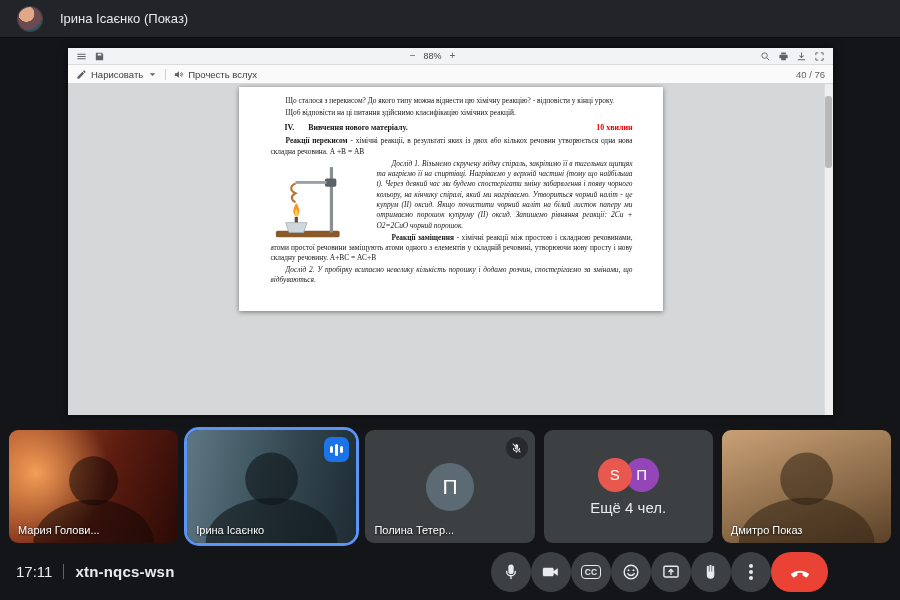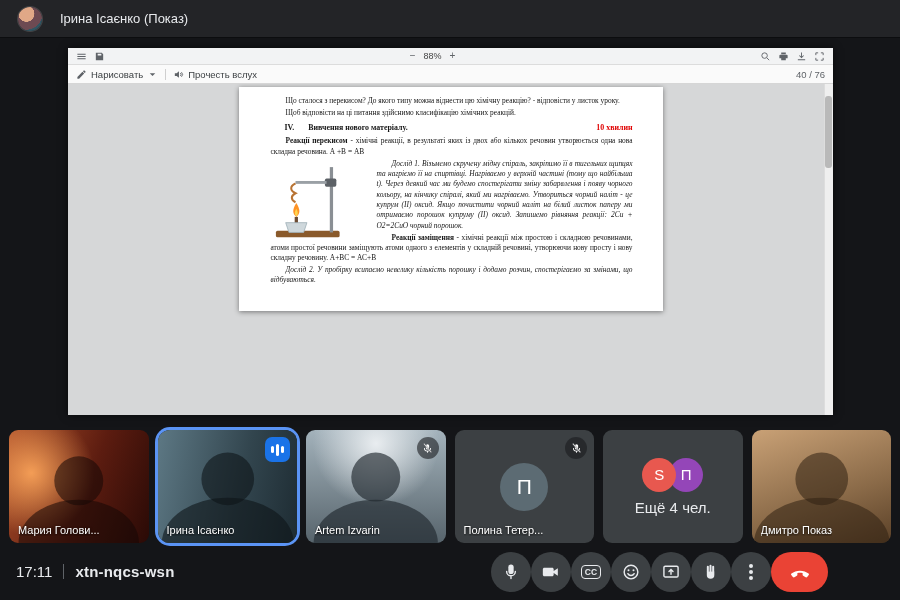--- a/index.html
+++ b/index.html
@@ -192,21 +192,21 @@
           <path class="stroke" d="M16 9a4 4 0 0 1 0 6M18.5 7a7 7 0 0 1 0 10"></path>
         </svg>
       <span class="lbl">Прочесть вслух</span>
     </span>
     <span class="grow"></span>
     <span>40 / 76</span>
   </div>
 
   <div class="viewer">
     <div class="docpage">
-      <p>Що сталося з перекисом? До якого типу можна віднести цю хімічну реакцію? - відповісти у листок уроку.</p>
+      <p>Що сталося з перекисом? До якого типу можна віднести цю хімічну реакцію? - відповісти у кінці уроку.</p>
       <p>Щоб відповісти на ці питання здійснимо класифікацію хімічних реакцій.</p>
       <div class="sec">
         <span class="no">IV.</span>
         <span>Вивчення нового матеріалу.</span>
         <span class="tm">10 хвилин</span>
       </div>
       <p><span class="term">Реакції перекисом</span><span> - хімічні реакції, в результаті яких із двох або кількох речовин утворюється одна нова складна речовина. А +В = АВ</span></p>
       <p class="exp">
         <svg class="expfig" viewBox="0 0 120 95">
           <rect x="6" y="84" width="78" height="8" rx="2" fill="#8a5a2b"></rect>
@@ -250,36 +250,20 @@
         </g>
     </svg>
     <div class="badge-audio">
         <i></i>
         <i></i>
         <i></i>
       </div>
     <span class="pname">Ірина Ісаєнко</span>
   </div>
 
-  <div class="tile cam-artem">
-    <svg class="sil" viewBox="0 0 100 60" preserveAspectRatio="xMidYMax slice">
-      <g fill="rgba(32,40,46,.65)">
-          <circle cx="50" cy="25" r="13"></circle>
-          <path d="M17 60a33 23 0 0 1 66 0z"></path>
-        </g>
-    </svg>
-    <div class="badge-mute">
-      <svg viewBox="0 0 24 24" fill="#fff">
-          <path d="M12 14a3 3 0 0 0 3-3V7a3 3 0 0 0-6 0v4a3 3 0 0 0 3 3z"></path>
-          <path d="M7 11a5 5 0 0 0 10 0h1.6a6.6 6.6 0 0 1-5.8 6.5V20h-1.6v-2.5A6.6 6.6 0 0 1 5.4 11z"></path>
-          <path d="M4.5 3.8 6 2.5l14 16-1.5 1.3z" stroke="#3c4043" stroke-width=".8"></path>
-        </svg>
-    </div>
-    <span class="pname">Artem Izvarin</span>
-  </div>
 
   <div class="tile">
     <div class="tile-center">
       <div class="big-avatar">П</div>
     </div>
     <div class="badge-mute">
       <svg viewBox="0 0 24 24" fill="#fff">
           <path d="M12 14a3 3 0 0 0 3-3V7a3 3 0 0 0-6 0v4a3 3 0 0 0 3 3z"></path>
           <path d="M7 11a5 5 0 0 0 10 0h1.6a6.6 6.6 0 0 1-5.8 6.5V20h-1.6v-2.5A6.6 6.6 0 0 1 5.4 11z"></path>
           <path d="M4.5 3.8 6 2.5l14 16-1.5 1.3z" stroke="#3c4043" stroke-width=".8"></path>

